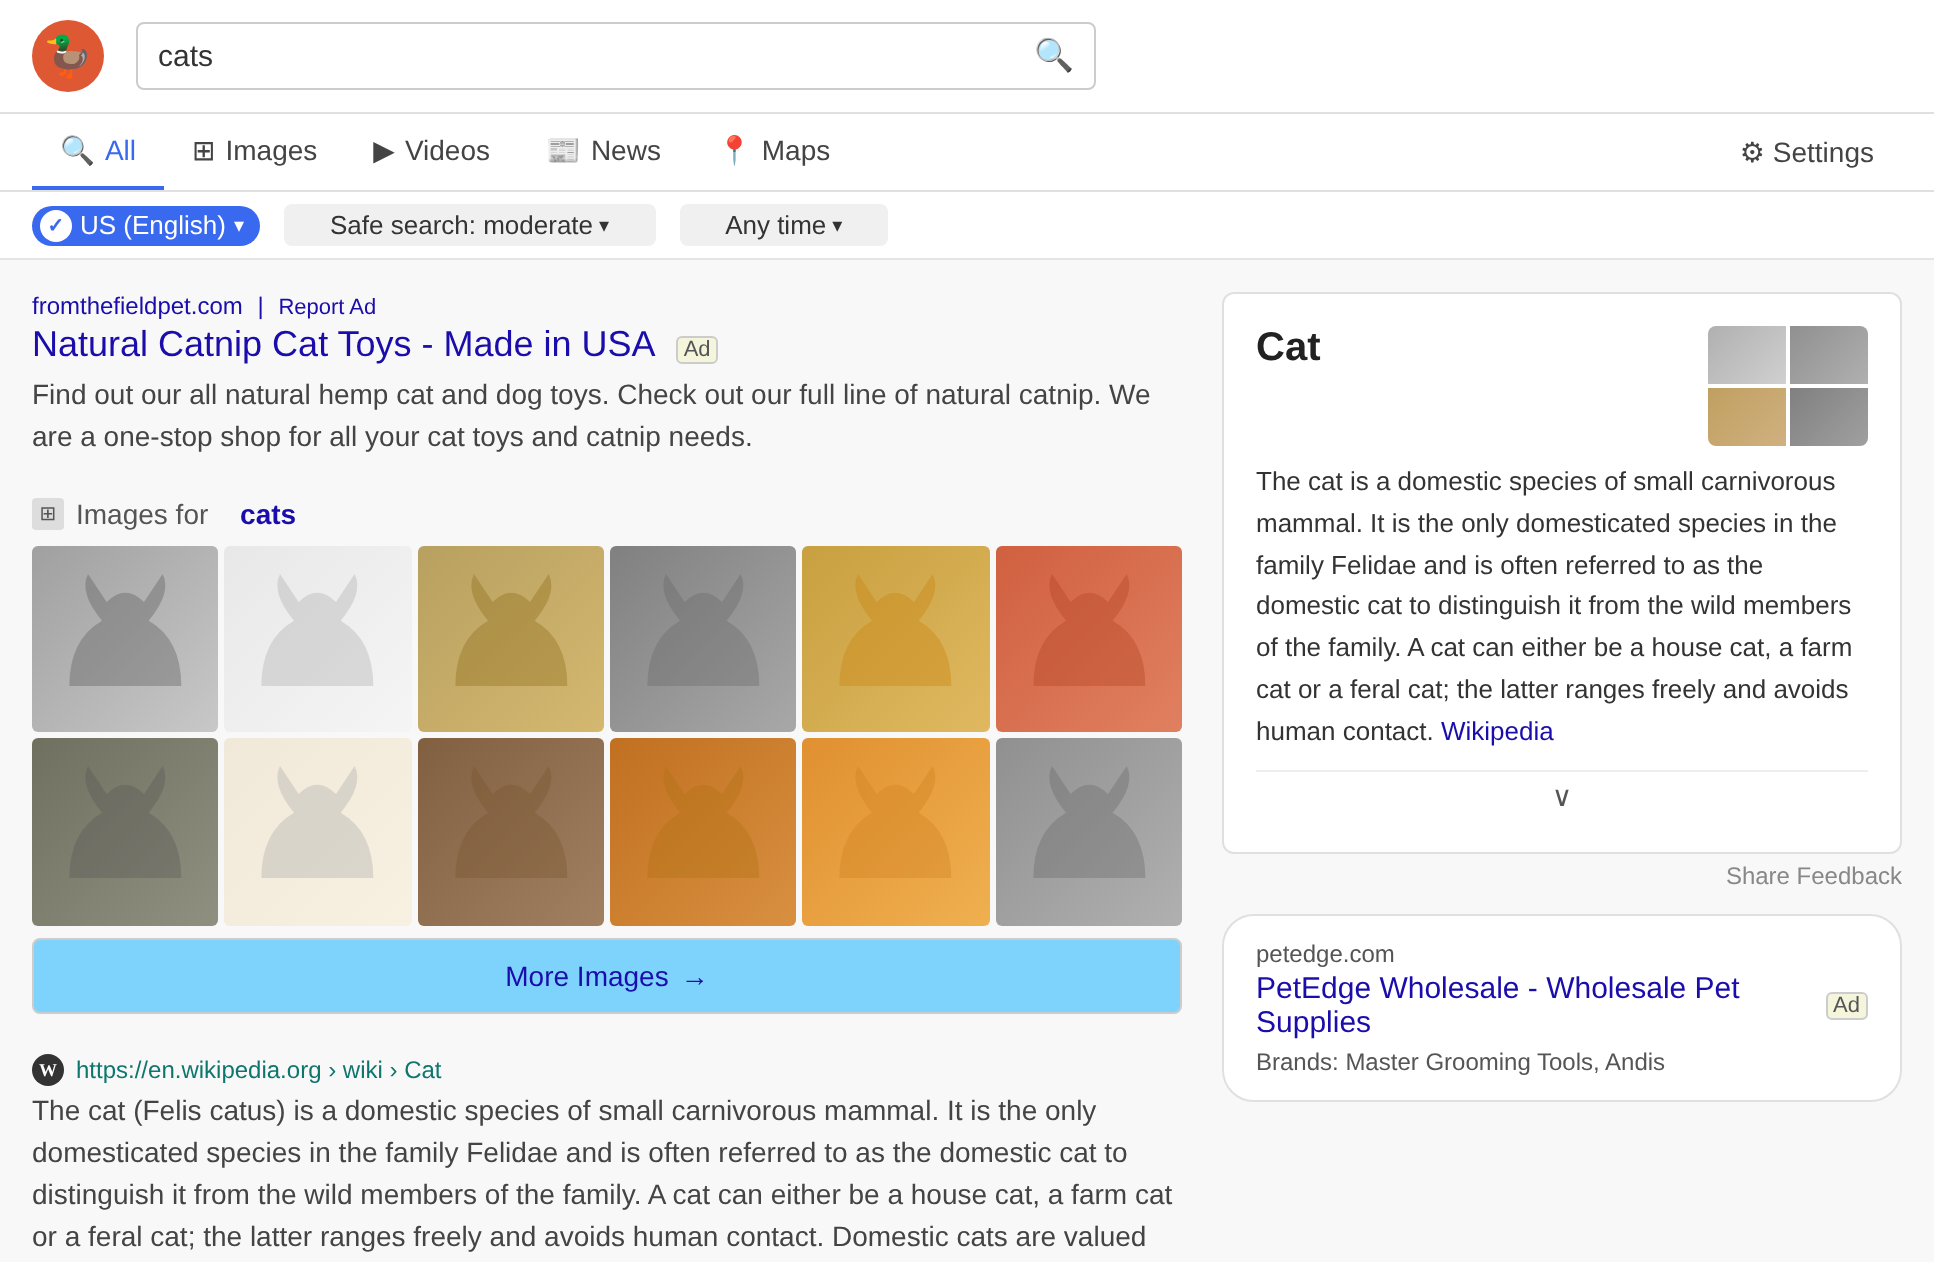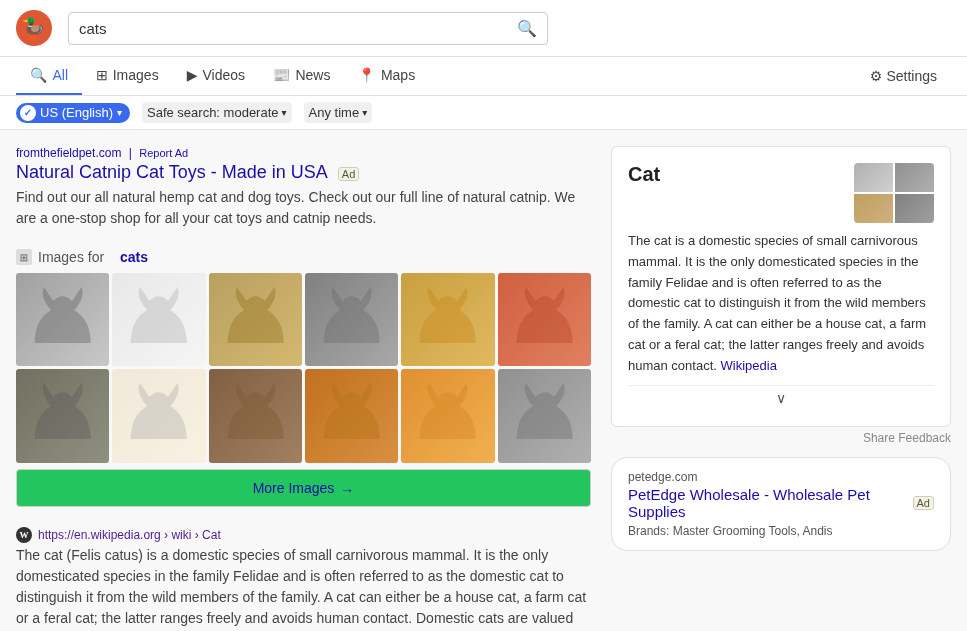--- a/index.html
+++ b/index.html
@@ -113,21 +113,21 @@
       justify-content: center;
       font-size: 10px;
       color: #3969ef;
       font-weight: bold;
     }
     .toggle-label { color: #fff; font-size: 13px; }
     .filter-dropdown {
       display: flex;
       align-items: center;
       gap: 3px;
-      padding: 3px 5px;
+      padding: 3px 23px;
       background: #f0f0f0;
       border-radius: 4px;
       font-size: 13px;
       color: #333;
       cursor: pointer;
     }
     .filter-dropdown .arrow { font-size: 10px; }
 
     
     .main-layout {
@@ -229,21 +229,21 @@
 
     .more-images-btn {
       display: flex;
       align-items: center;
       justify-content: center;
       gap: 6px;
       padding: 10px;
       border: 1px solid #ccc;
       border-radius: 4px;
       color: #1a0dab;
-      background: #22c55e;
+      background: #7dd3fc;
       cursor: pointer;
       font-size: 14px;
       text-decoration: none;
       margin-top: 6px;
     }
 
     
     .wiki-source {
       display: flex;
       align-items: center;
@@ -257,21 +257,21 @@
       background: #333;
       border-radius: 50%;
       display: inline-flex;
       align-items: center;
       justify-content: center;
       color: #fff;
       font-size: 9px;
       font-weight: bold;
       font-family: serif;
     }
-    .wiki-url { color: #4c1d95; }
+    .wiki-url { color: #0f766e; }
 
     
     .knowledge-card {
       background: #fff;
       border: 1px solid #e0e0e0;
       border-radius: 6px;
       padding: 16px;
       margin-bottom: 2px;
     }
     .knowledge-header {

